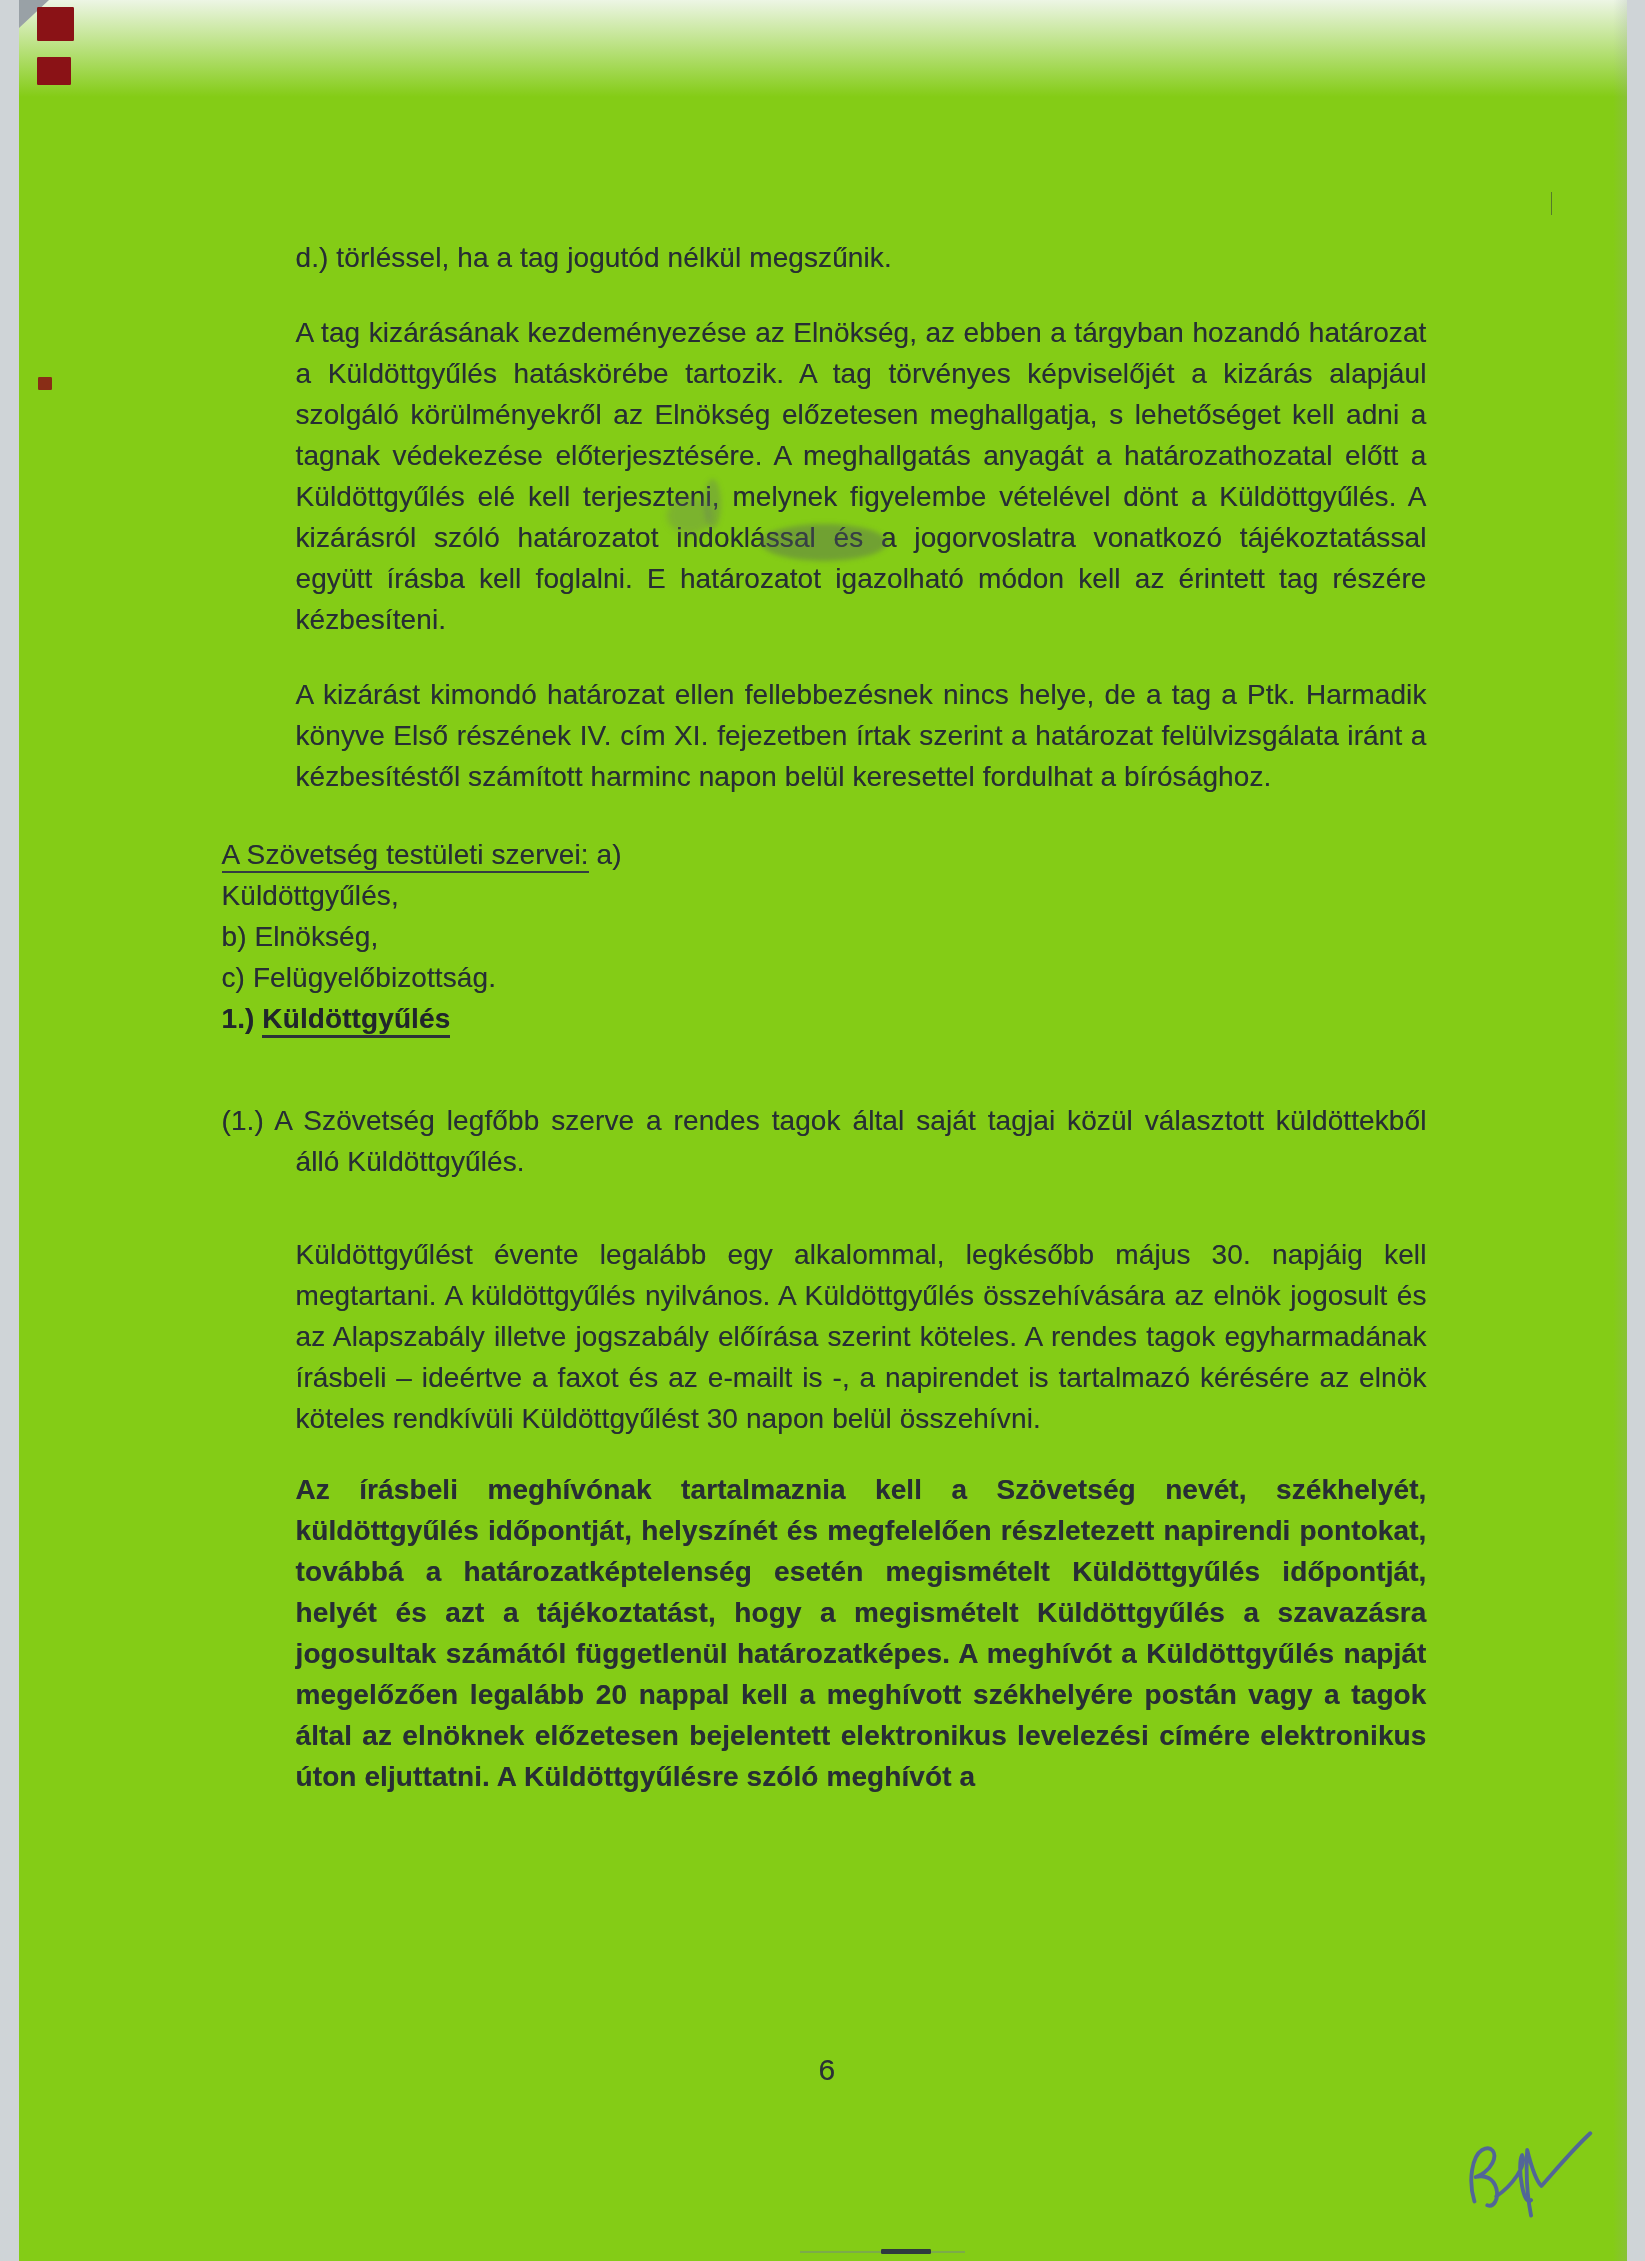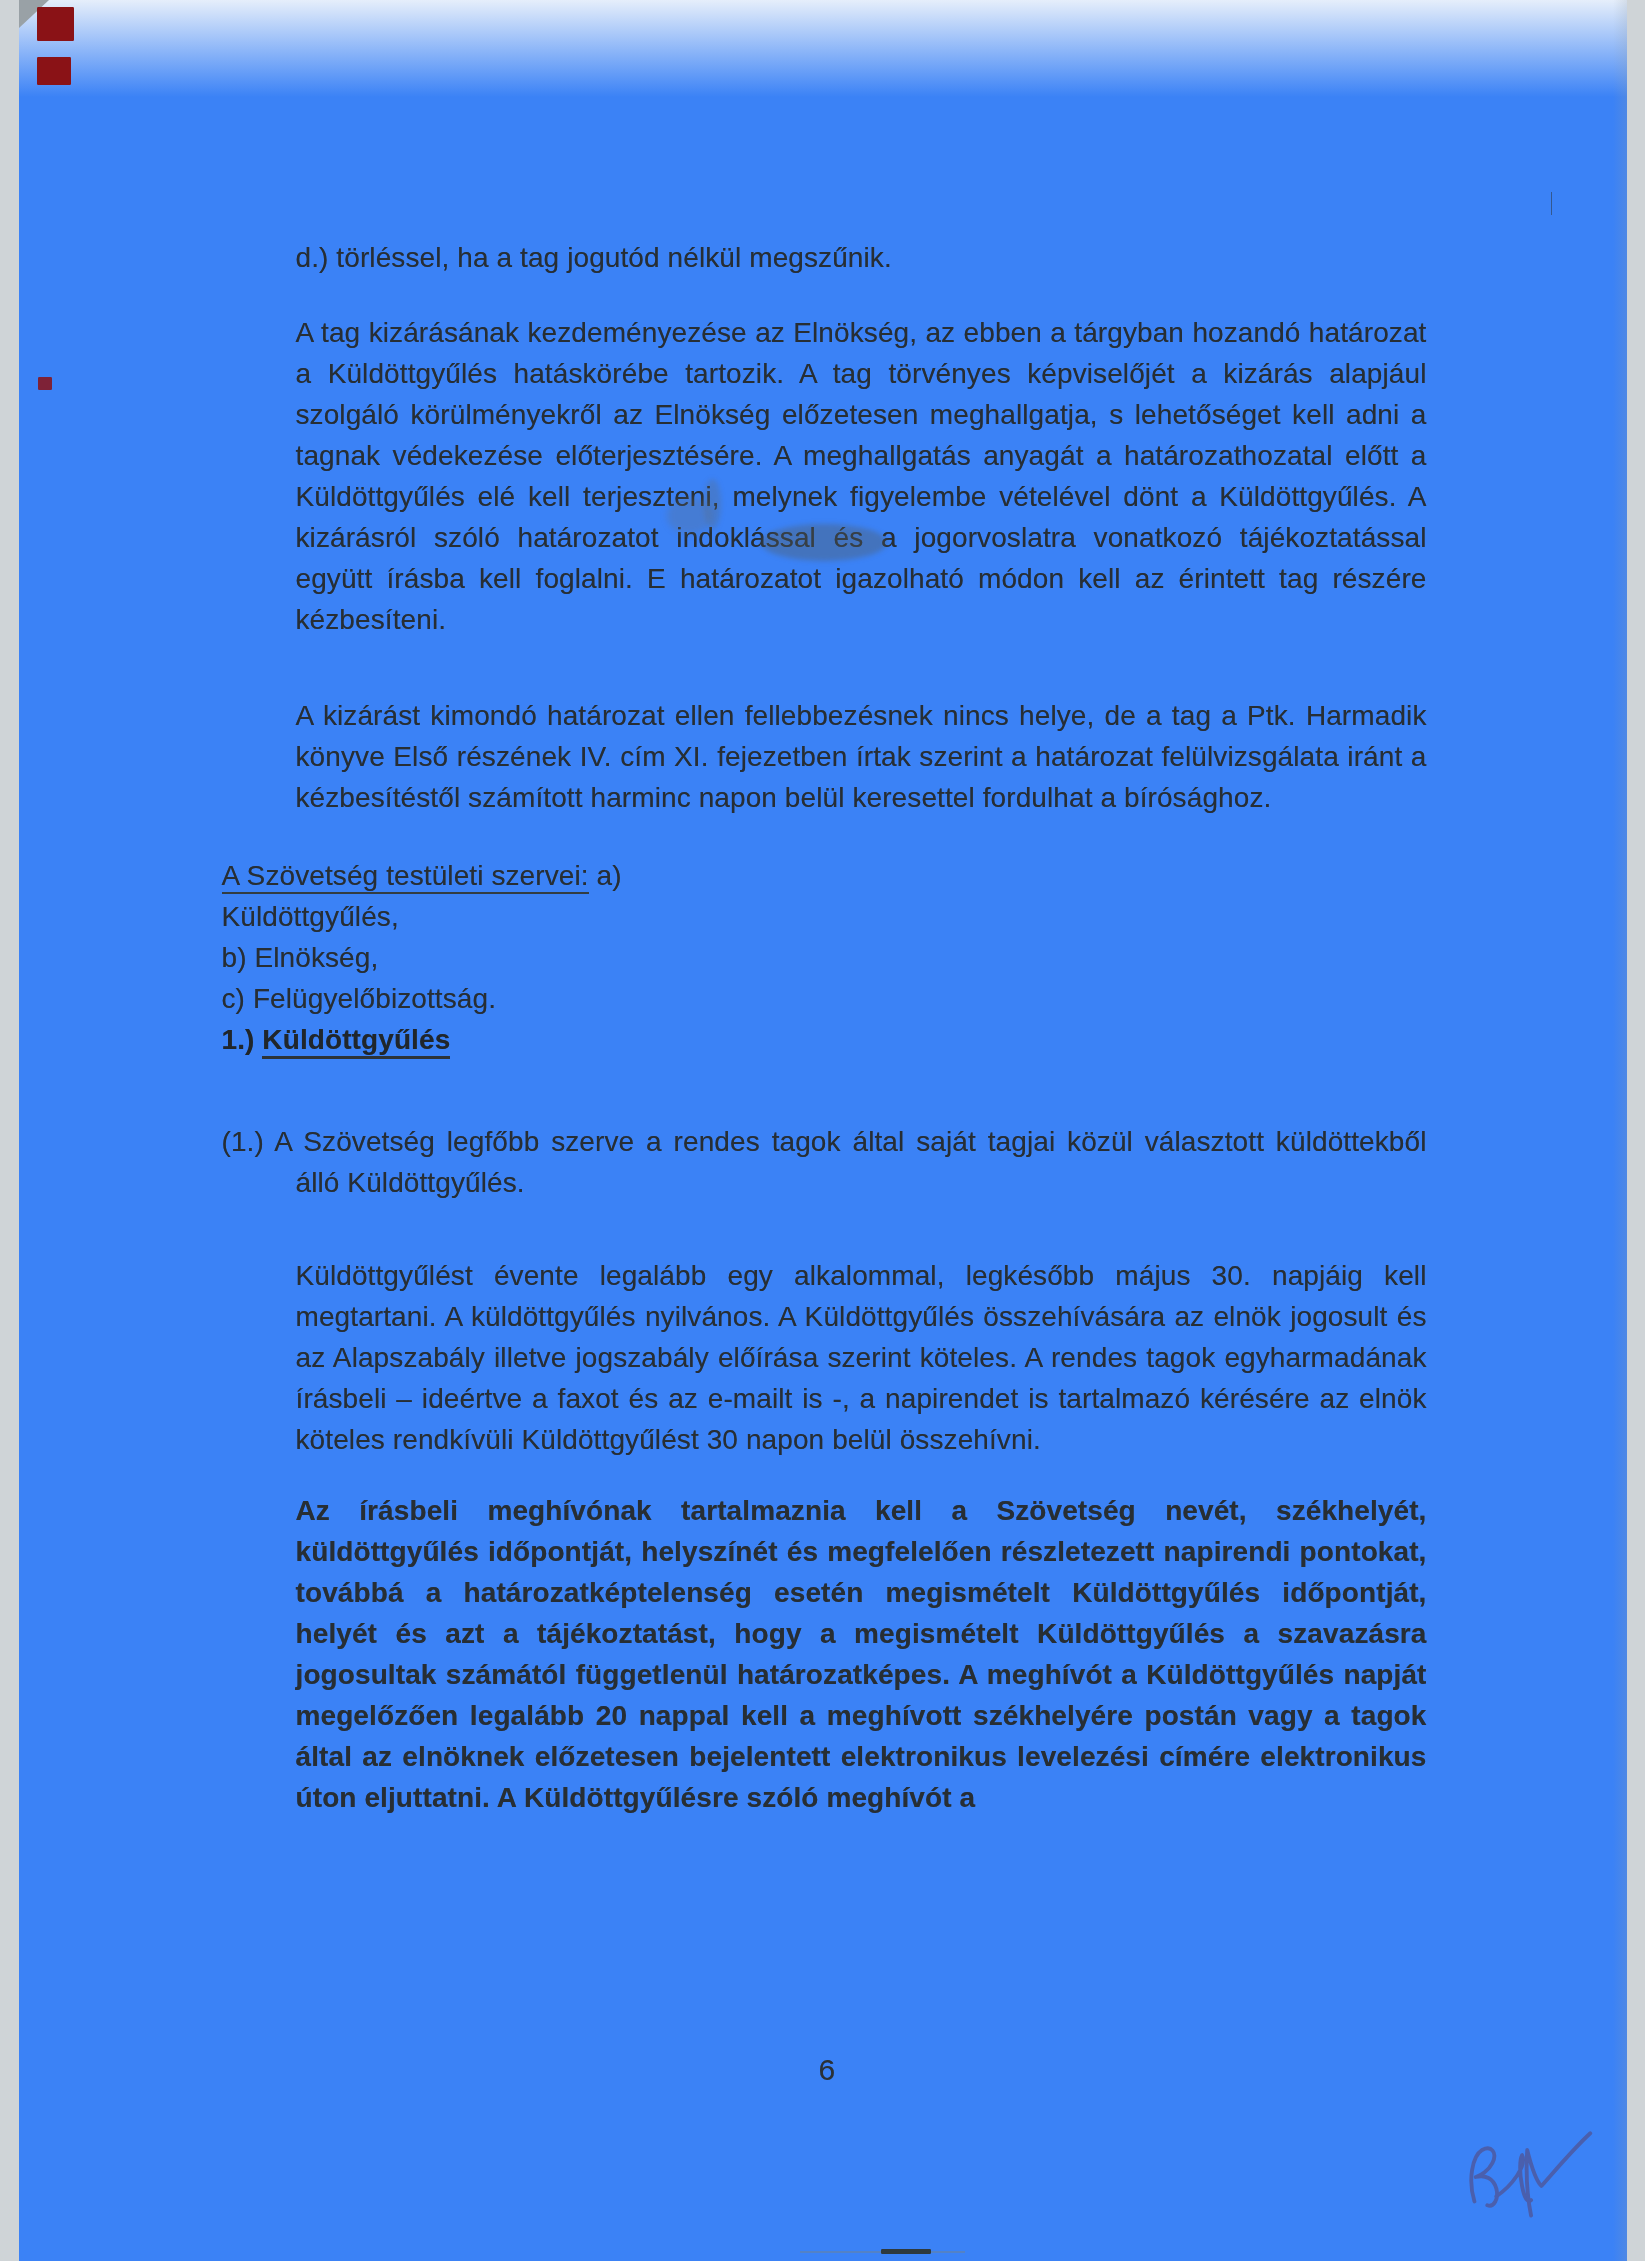--- a/index.html
+++ b/index.html
@@ -2,21 +2,21 @@
 <html lang="hu" style="font-size:10.3px"><head>
 <meta charset="utf-8">
 <title>Scanned document — page 6</title>
 <style>
   html, body { margin: 0; padding: 0; background: #cfd4d7; }
   .page {
     position: relative;
     width: 1608px;
     height: 2261px;
     margin: 0 auto;
-    background: #3b82f6;
+    background: #84cc16;
     overflow: hidden;
     font-family: "Liberation Sans", "DejaVu Sans", sans-serif;
     color: #272e34;
   }
   
   .scan-top-light {
     position: absolute; top: 0; left: 0; right: 0; height: 97px;
     background: linear-gradient(to bottom, rgba(248,250,251,0.9), rgba(248,250,251,0));
     pointer-events: none;
   }
@@ -63,21 +63,21 @@
     width: 1205px;
     font-size: 28px;
     line-height: 41px;
     letter-spacing: 0.1px;
     text-shadow: 0 0 0.6px rgba(38,48,54,0.5);
   }
   .indent { margin-left: 74px; }
   .para { text-align: justify; }
   .line-d { margin-left: 74px; }
   .p-excl1 { margin-top: 34px; }
-  .p-excl2 { margin-top: 55px; }
+  .p-excl2 { margin-top: 34px; }
   .heading {
     margin: 43px 0 0 0;
     text-align: center;
     font-size: 29px;
     font-weight: bold;
     line-height: 41px;
     color: #20262b;
   }
   .list-block { margin-top: 37px; }
   .list-line { line-height: 41px; }

